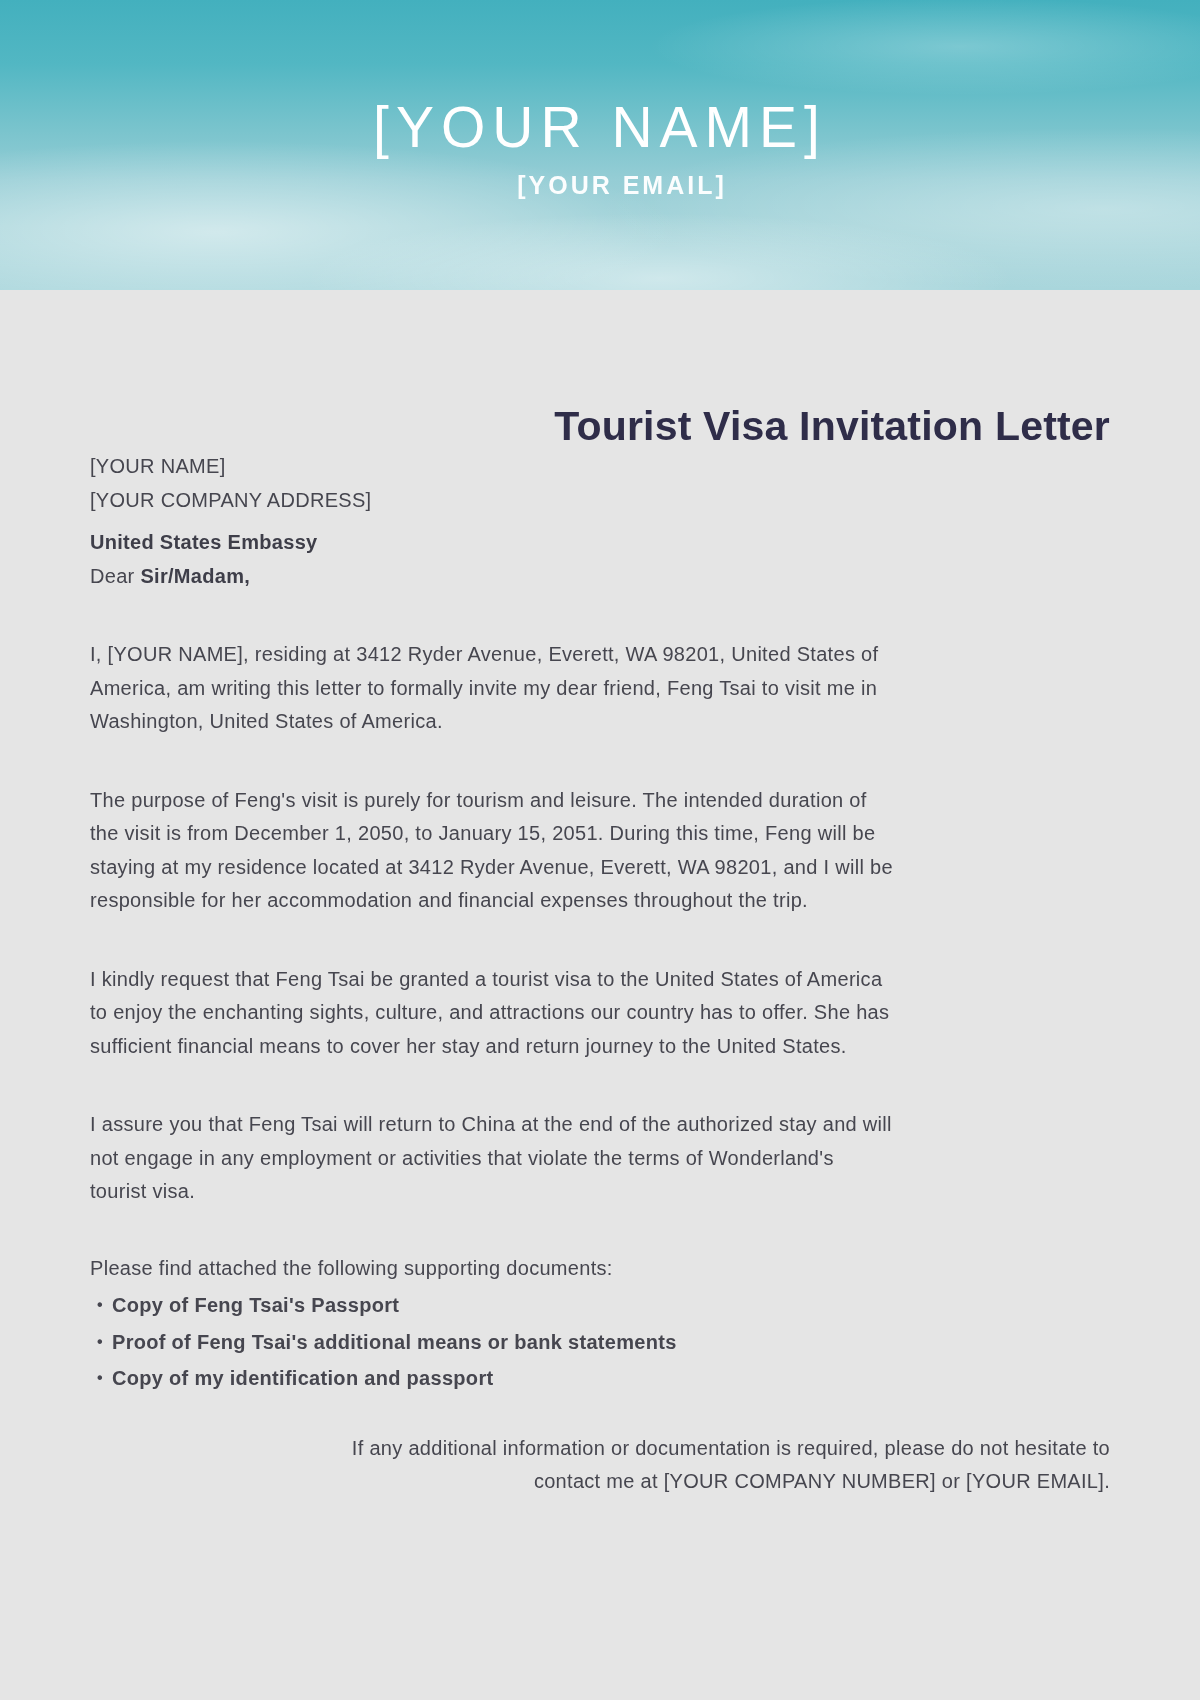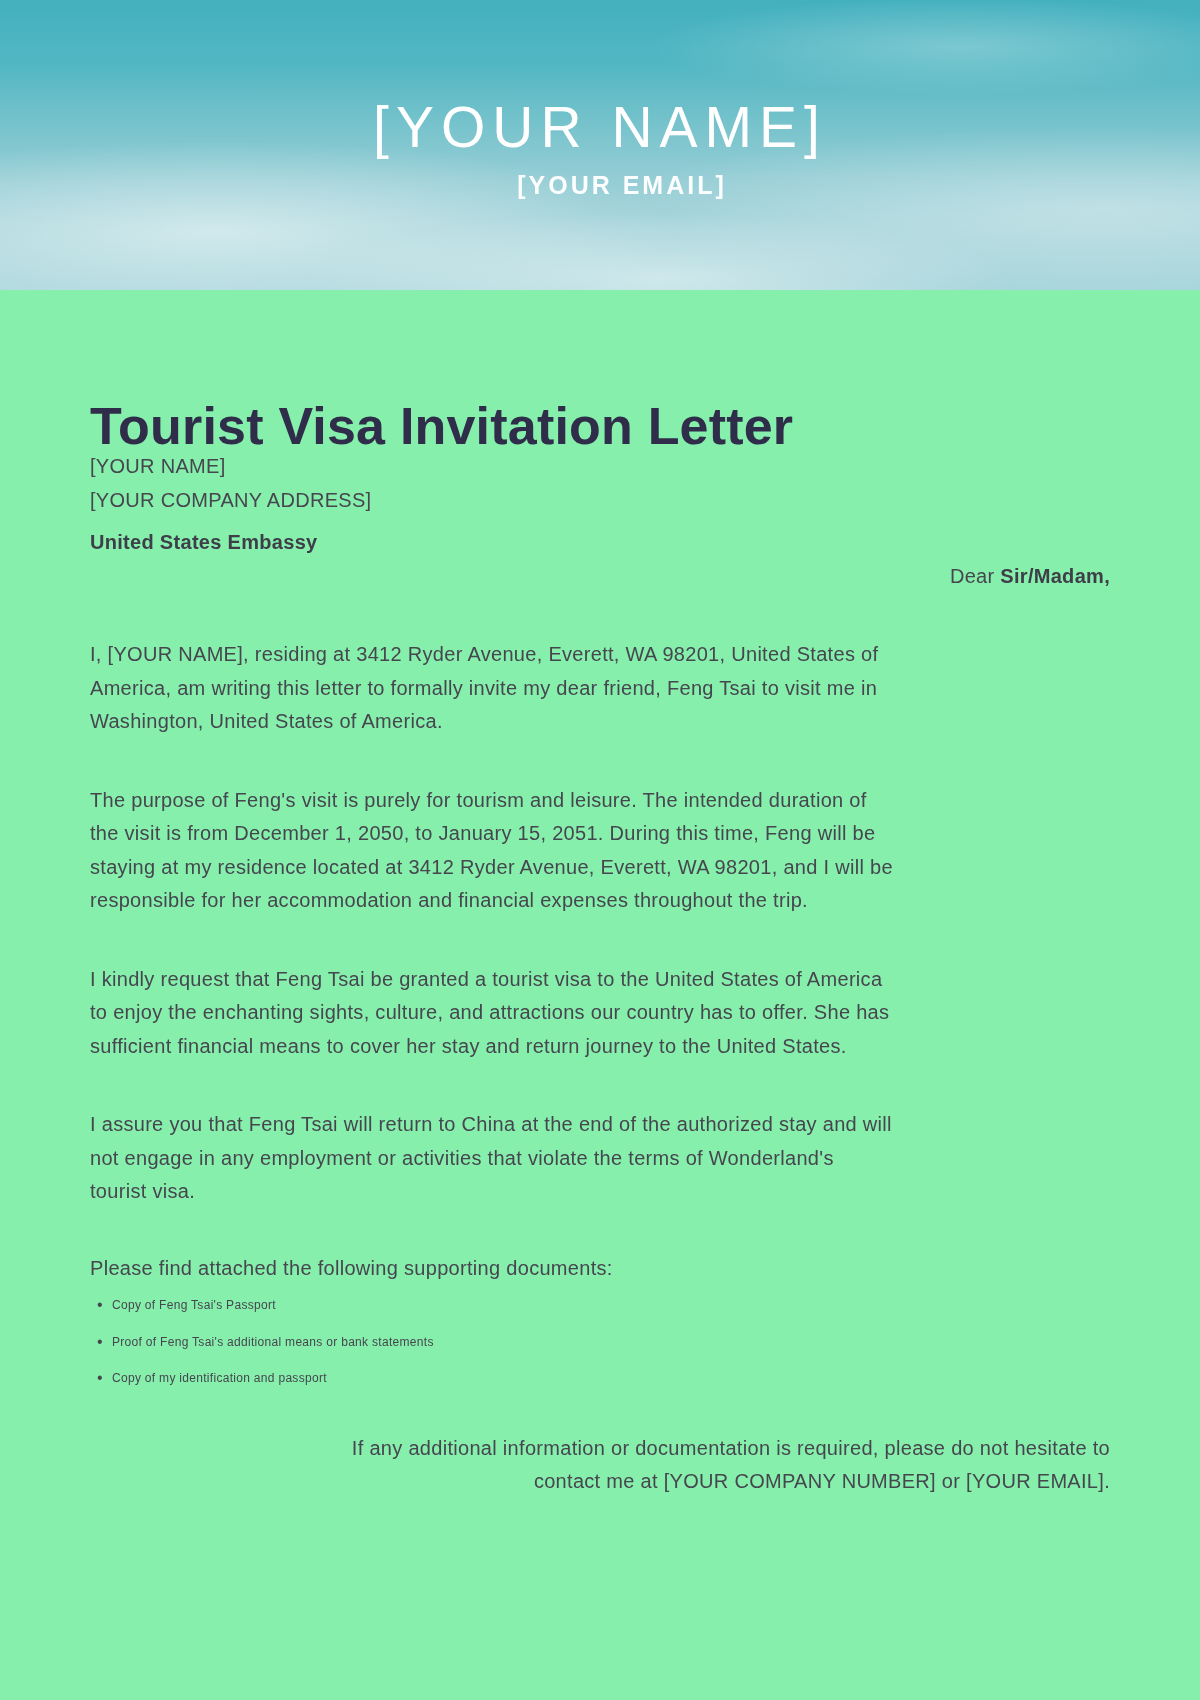--- a/index.html
+++ b/index.html
@@ -1,21 +1,21 @@
 <!DOCTYPE html>
 <html><head>
 <meta charset="utf-8">
 <style>
   html, body { margin: 0; padding: 0; background: #ffffff; }
   .page {
     position: relative;
     width: 1200px;
     height: 1700px;
     overflow: hidden;
-    background: #86efac;
+    background: #e5e5e5;
     font-family: "Liberation Sans", sans-serif;
     color: #46464f;
   }
   
   .hero {
     width: 100%;
     height: 290px;
     box-sizing: border-box;
     padding-top: 98px;
     text-align: center;
@@ -42,46 +42,47 @@
     color: rgba(255,255,255,0.96);
     margin-left: 44px;
   }
   
   .content {
     box-sizing: border-box;
     padding: 0 90px;
   }
   h1.title {
     margin: 112px 0 0 0;
-    text-align: left;
-    font-size: 52px;
+    text-align: right;
+    font-size: 41px;
     line-height: 48px;
     font-weight: 700;
     color: #2f2d49;
     letter-spacing: 0.2px;
   }
   .content p, .content div.block { 
     margin: 0;
     font-size: 20px;
     line-height: 33.5px;
     letter-spacing: 0.3px;
   }
   .pre { white-space: pre-line; }
   .bold { font-weight: 700; color: #3e3e49; margin-top: 9px; }
   .sender-block    { margin-top: 78px; }
   .recipient-block { margin-top: 31px; }
-  .salutation      { margin-top: 41px; text-align: right; }
+  .salutation      { margin-top: 41px; }
   .para            { margin-top: 45px !important; }
   .attach-intro    { margin-top: 43px !important; }
   ul.doc-list {
     list-style: none;
     margin: 2px 0 0 0;
     padding: 0;
-    font-size: 12px;
+    font-size: 20px;
     letter-spacing: 0.3px;
+    font-weight: bold;
   }
   ul.doc-list li {
     position: relative;
     line-height: 36.6px;
     padding-left: 22px;
   }
   ul.doc-list li::before {
     content: "\2022";
     position: absolute;
     left: 7px;

